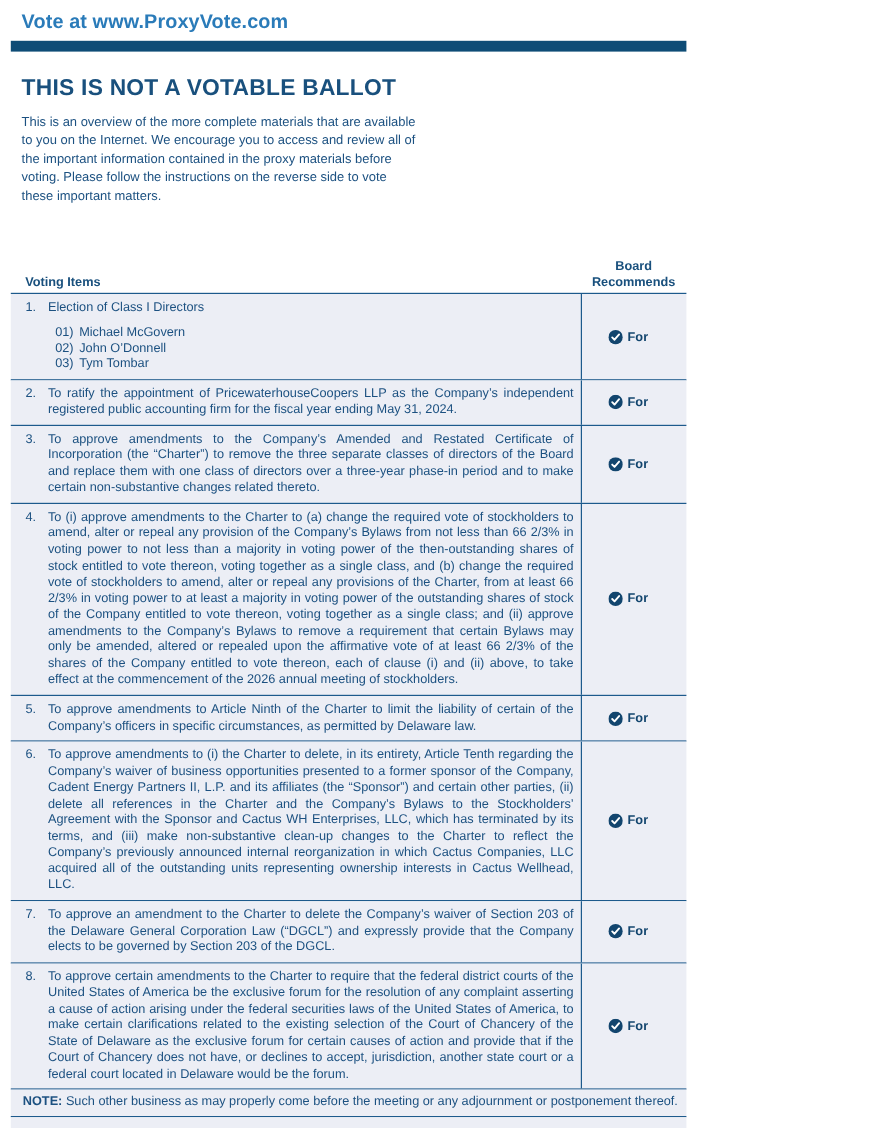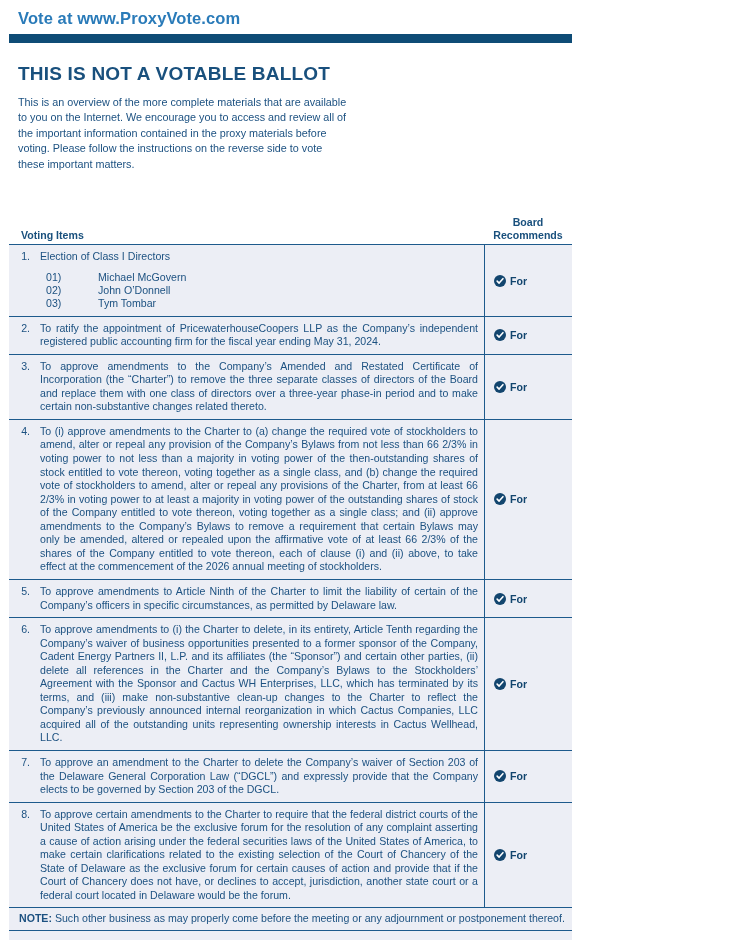--- a/index.html
+++ b/index.html
@@ -114,21 +114,21 @@
     box-sizing: border-box;
   }
   .cell-text.nojustify { text-align: left; }
 
   .cell-rec {
     width: 88px;
     flex: none;
     border-left: 1.4px solid #1d5a8c;
     display: flex;
     align-items: center;
-    padding-left: 9px;
+    padding-left: 22px;
     box-sizing: border-box;
   }
 
   .rec-inner {
     display: flex;
     align-items: center;
     gap: 4px;
   }
 
   .check-icon {
@@ -148,21 +148,20 @@
   .nom-title {
     font-weight: bold;
     margin-top: 9px;
   }
   .nom-list {
     margin-top: 7px;
   }
   .nom-row {
     display: flex;
     line-height: 1.25;
-    gap: 32px;
   }
   .nom-idx {
     width: 26px;
     flex: none;
     padding-left: 6px;
     box-sizing: border-box;
   }
 
   
   .note-row {

